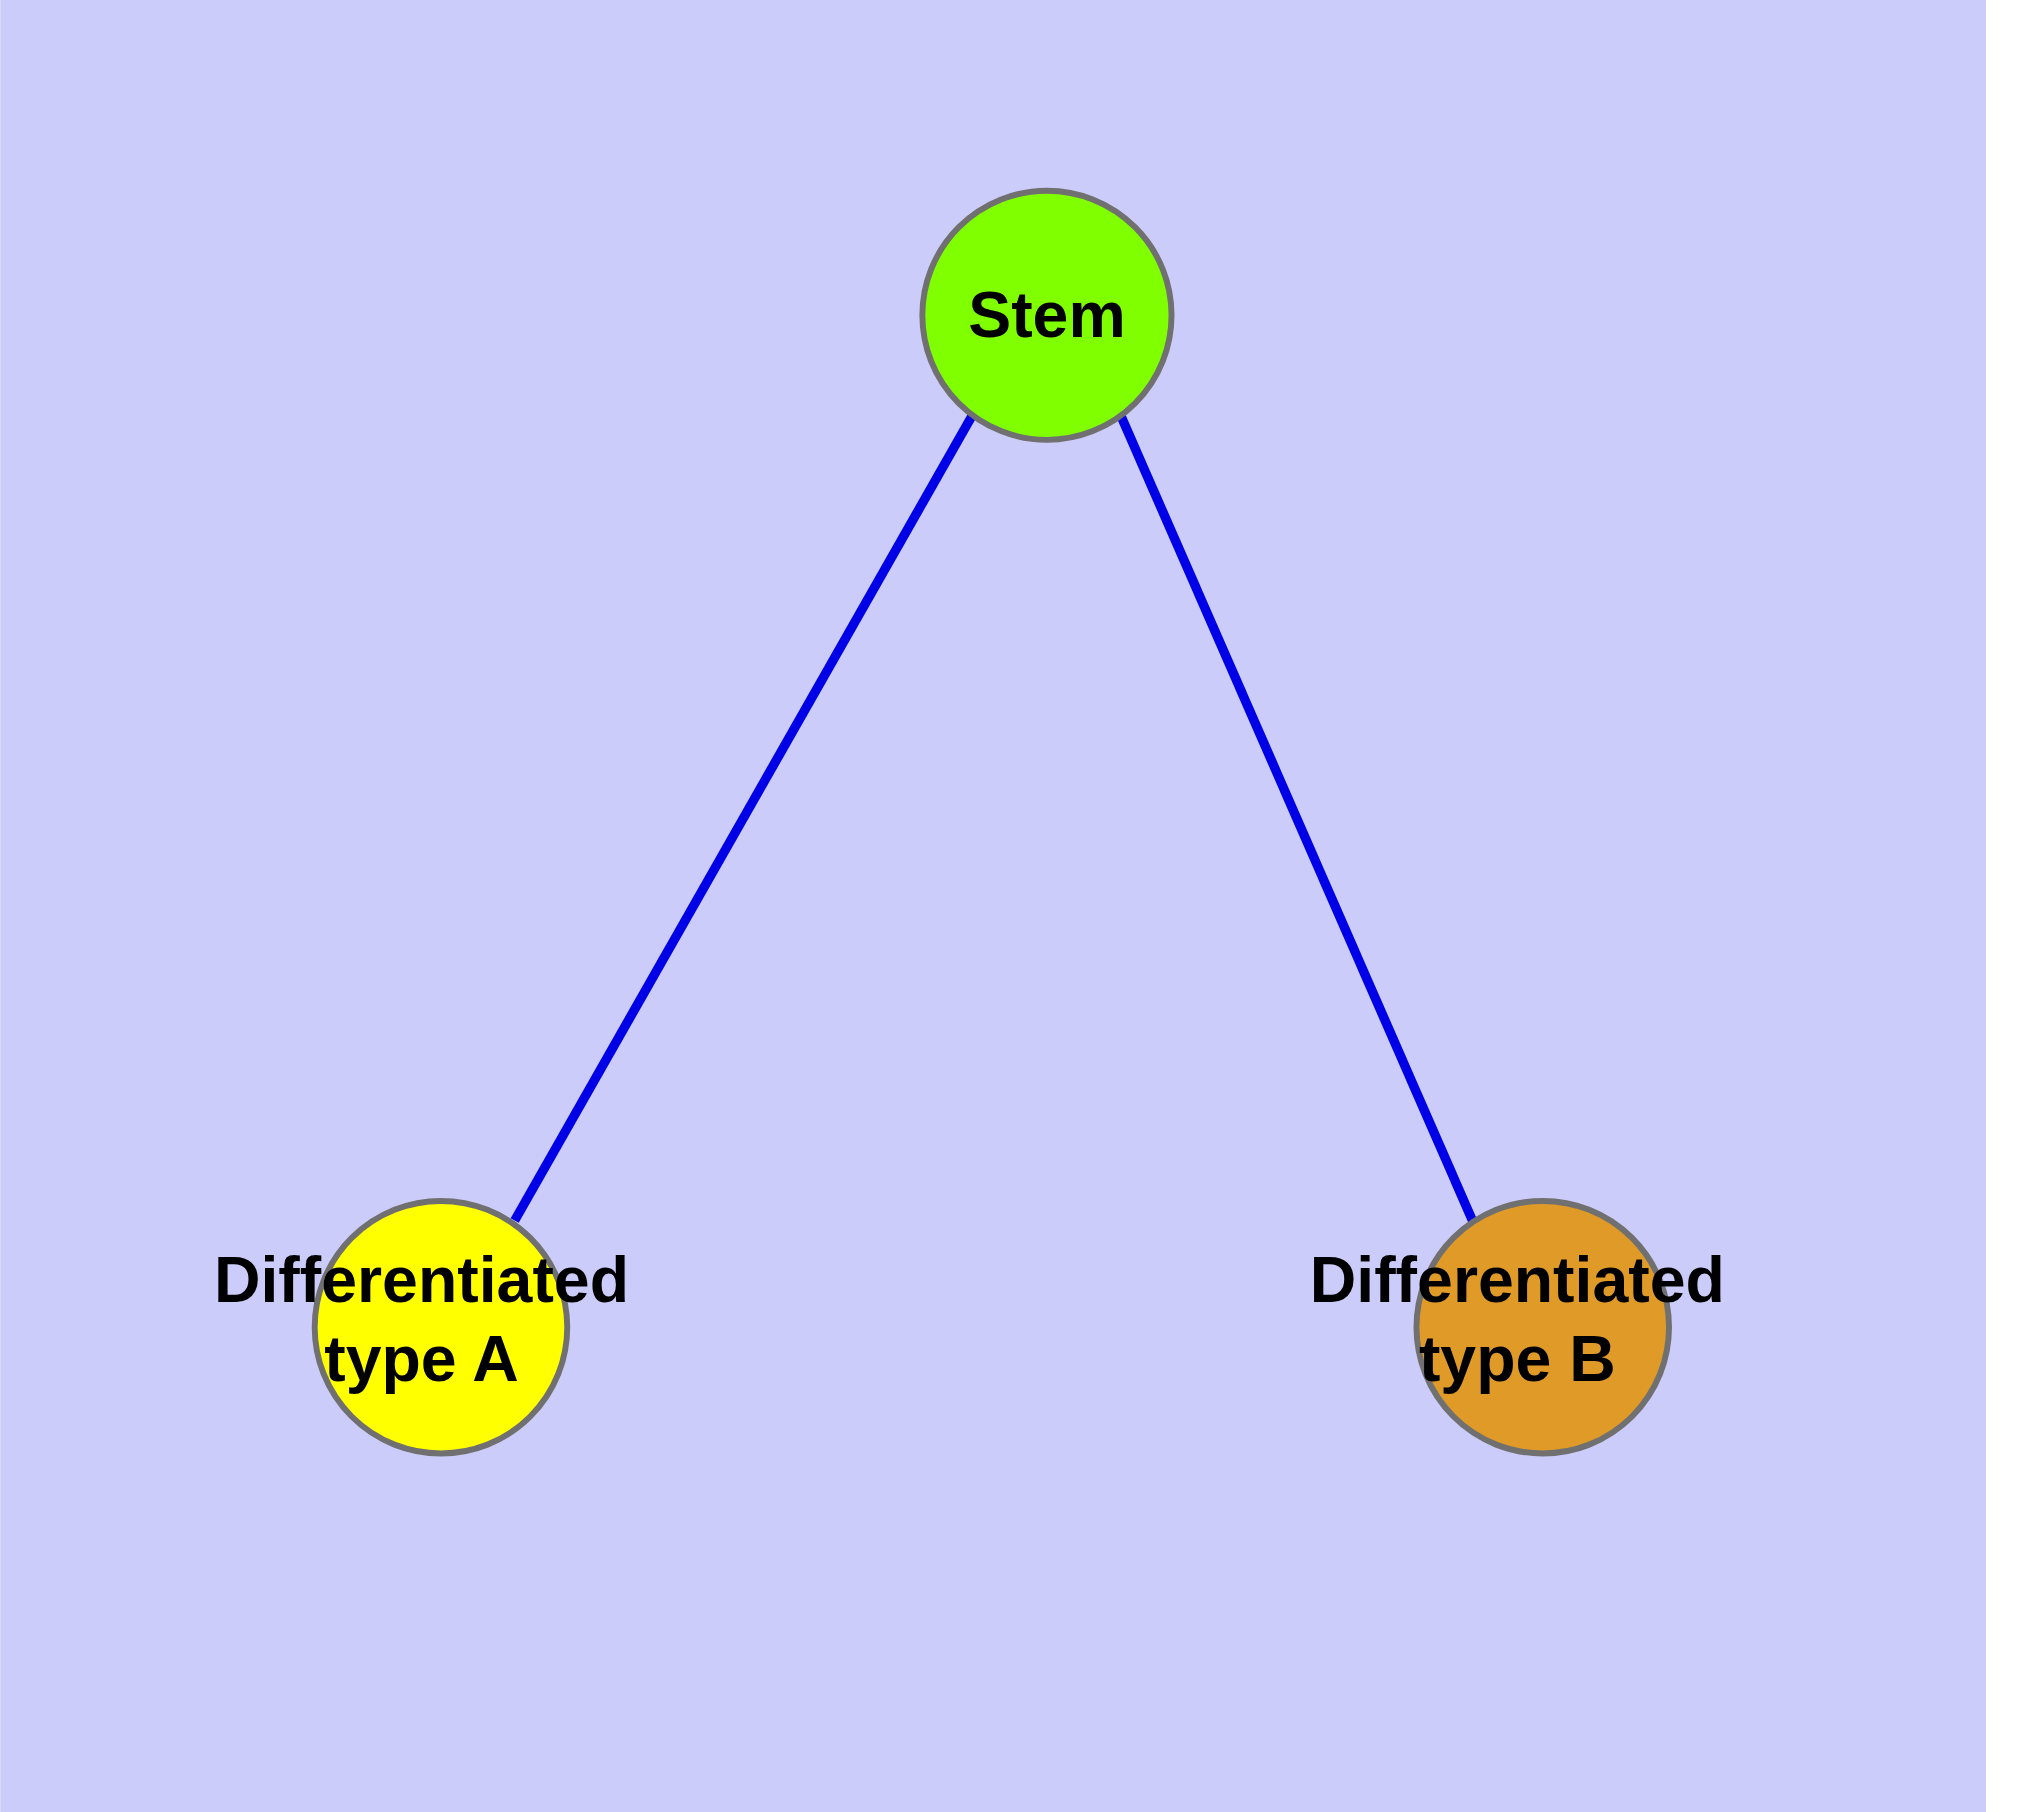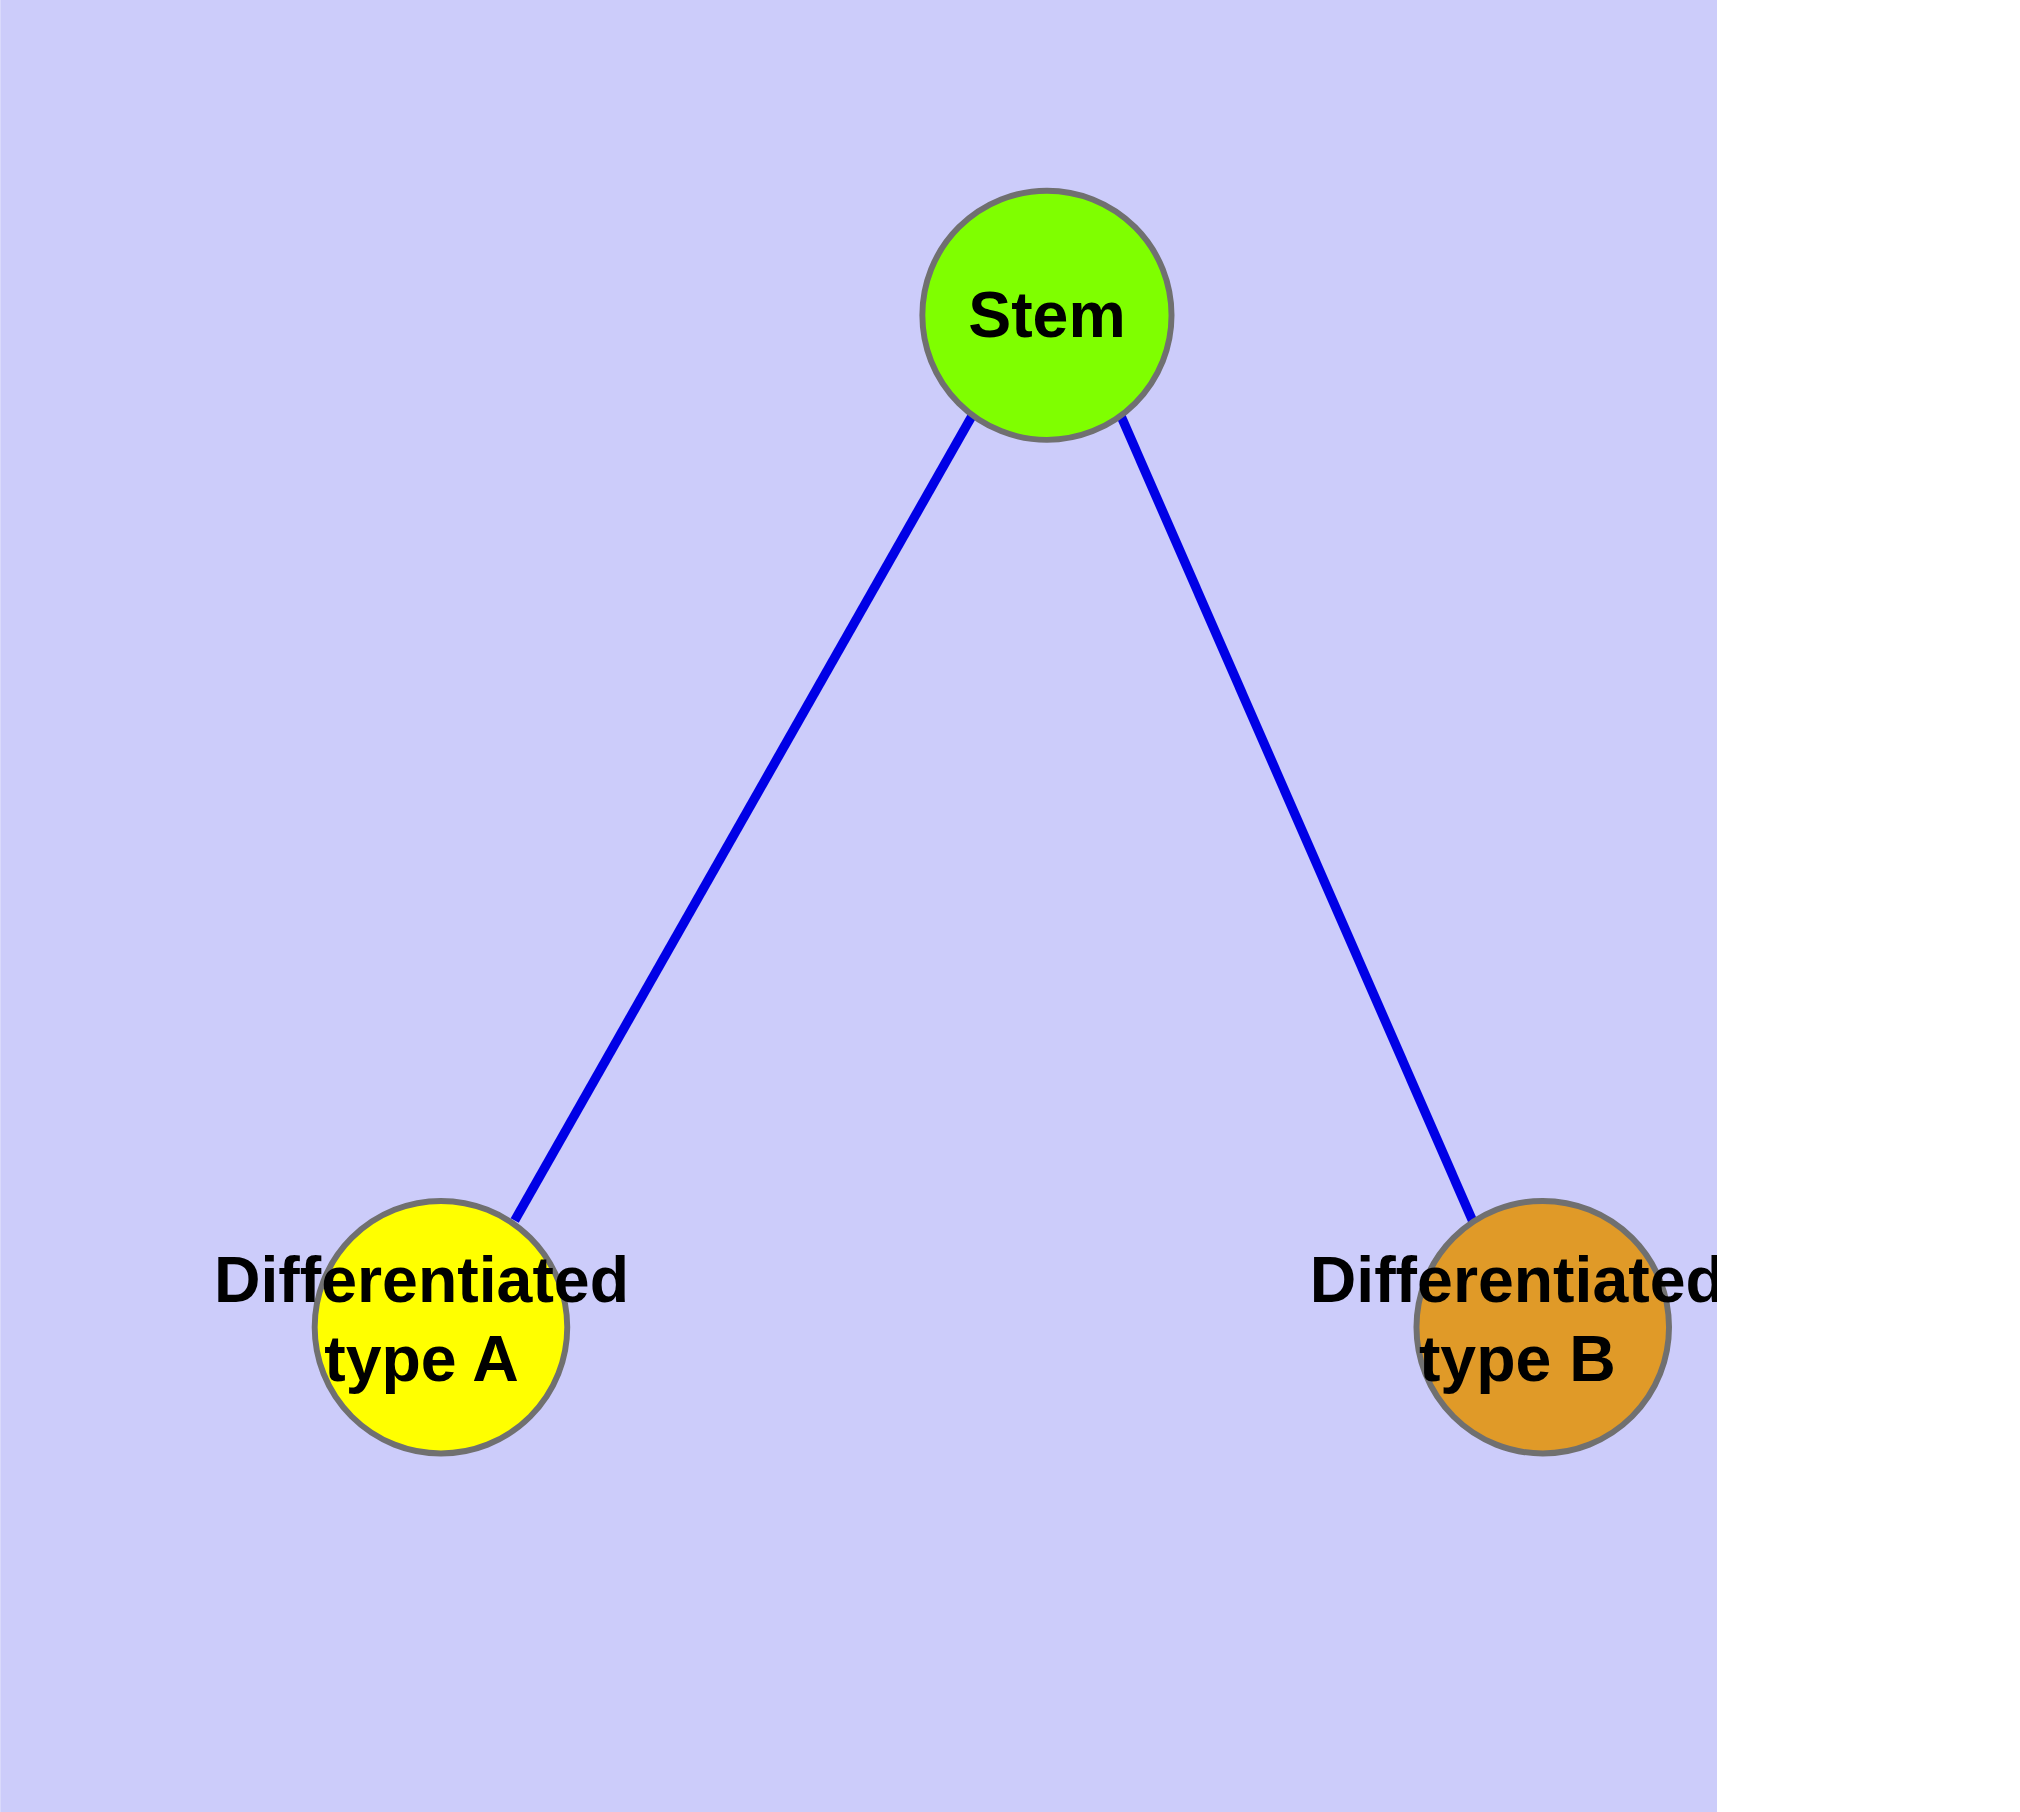--- a/index.html
+++ b/index.html
@@ -2,21 +2,21 @@
 <html style="font-size:13.6px"><head>
 <meta charset="utf-8">
 <style>
   html, body {
     margin: 0;
     padding: 0;
     background: #ffffff;
   }
   #canvas {
     position: relative;
-    width: 1717px;
+    width: 1986px;
     height: 1812px;
     overflow: hidden;
     font-family: "Liberation Sans", sans-serif;
   }
   #graph-svg {
     position: absolute;
     top: 0;
     left: 0;
     width: 2021px;
     height: 1812px;

